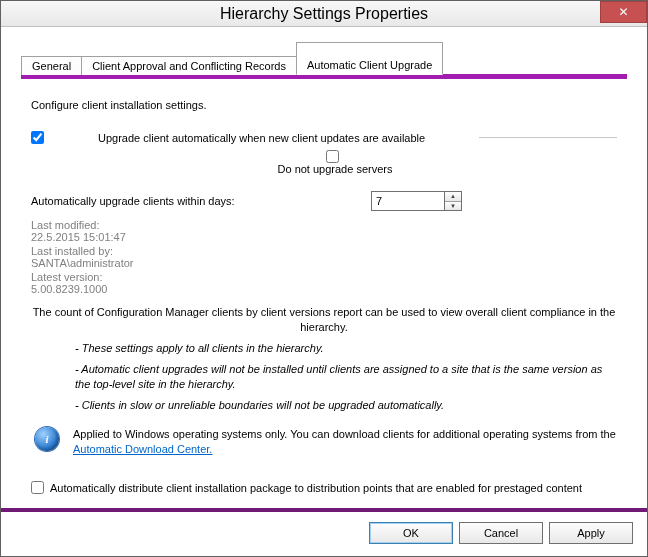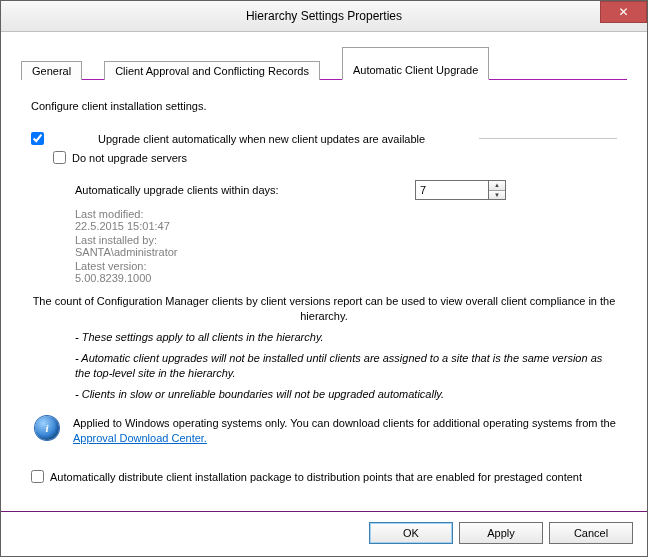--- a/index.html
+++ b/index.html
@@ -23,21 +23,21 @@
     height: 30px;
     background: linear-gradient(#f8f8f8, #e8e8e8);
     border-bottom: 1px solid #c0c0c0;
     display: flex;
     align-items: center;
     position: relative;
   }
   .titlebar .title {
     flex: 1;
     text-align: center;
-    font-size: 12px;
+    font-size: 16px;
     color: #000;
   }
   .close-btn {
     width: 45px;
     height: 20px;
     background: #c75050;
     color: #fff;
     display: flex;
     align-items: center;
     justify-content: center;
@@ -51,22 +51,21 @@
   .content {
     flex: 1;
     padding: 14px 20px 0 20px;
     box-sizing: border-box;
     display: flex;
     flex-direction: column;
   }
   .tabs {
     display: flex;
     align-items: flex-end;
-    border-bottom: 1px solid #a21caf;
-    gap: 23px;
+    border-bottom: 5px solid #a21caf;
   }
   .tab {
     border: 1px solid #a0a0a0;
     border-bottom: none;
     padding: 3px 10px;
     margin-right: -1px;
     background: #fdfdfd;
     position: relative;
     top: 1px;
     font-size: 11px;
@@ -93,22 +92,22 @@
   }
   .group-line input[type=checkbox] {
     margin-right: 6px;
   }
   .hr-flex {
     flex: 1;
     border-top: 1px solid #c8c8c8;
     margin-left: 6px;
     height: 1px;
   }
-  .indent1 { margin-left: 22px; }
-  .indent2 { margin-left: 44px; }
+  .indent1 { margin-left: 22px; flex-direction: column; }
+  .indent2 { }
   .row {
     display: flex;
     align-items: center;
     margin-bottom: 3px;
   }
   .row .label { width: 330px; }
   .meta-row {
     display: flex;
     margin-bottom: 2px;
     color: #808080;
@@ -172,21 +171,21 @@
   .info-text { line-height: 15px; }
   .info-text a { color: #0066cc; text-decoration: underline; }
   .bottom-check {
     display: flex;
     align-items: center;
     margin-top: 24px;
     margin-bottom: 4px;
   }
   .bottom-check input { margin-right: 6px; }
   .btn-row {
-    border-top: 1px solid #701a75;
+    border-top: 4px solid #701a75;
     display: flex;
     justify-content: flex-end;
     padding: 10px 14px 12px 0;
     gap: 6px;
   }
   .win-btn {
     min-width: 84px;
     height: 22px;
     border: 1px solid #707070;
     background: linear-gradient(#fdfdfd,#e8e8e8);
@@ -265,32 +264,32 @@
 
       <div class="para indent1">The count of Configuration Manager clients by client versions report can be used to view overall client compliance in the hierarchy.</div>
 
       <div class="bullet">- These settings apply to all clients in the hierarchy.</div>
       <div class="bullet">- Automatic client upgrades will not be installed until clients are assigned to a site that is the same version as the top-level site in the hierarchy.</div>
       <div class="bullet">- Clients in slow or unreliable boundaries will not be upgraded automatically.</div>
 
       <div class="info-block">
         <div class="info-icon">i</div>
         <div class="info-text">
-          <span>Applied to Windows operating systems only. You can download clients for additional operating systems from the </span><a href="#">Approval Download Center.</a>
+          <span>Applied to Windows operating systems only. You can download clients for additional operating systems from the </span><a href="#">Automatic Download Center.</a>
         </div>
       </div>
 
       <div class="bottom-check">
         <input type="checkbox" style="">
         <span>Automatically distribute client installation package to distribution points that are enabled for prestaged content</span>
       </div>
 
     </div>
 
   </div>
 
   <div class="btn-row">
     <button class="win-btn default">OK</button>
+    <button class="win-btn">Cancel</button>
     <button class="win-btn">Apply</button>
-    <button class="win-btn">Cancel</button>
   </div>
 
 </div>
 
 </body></html>

